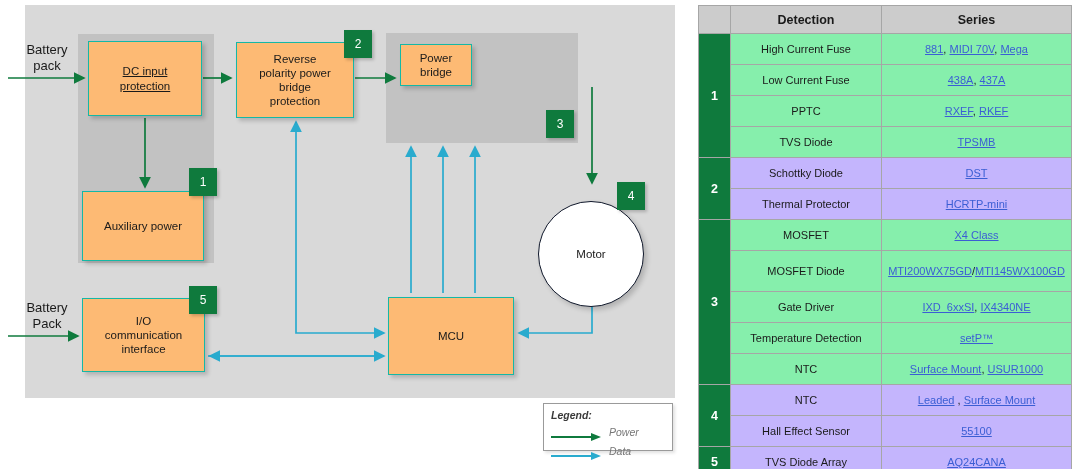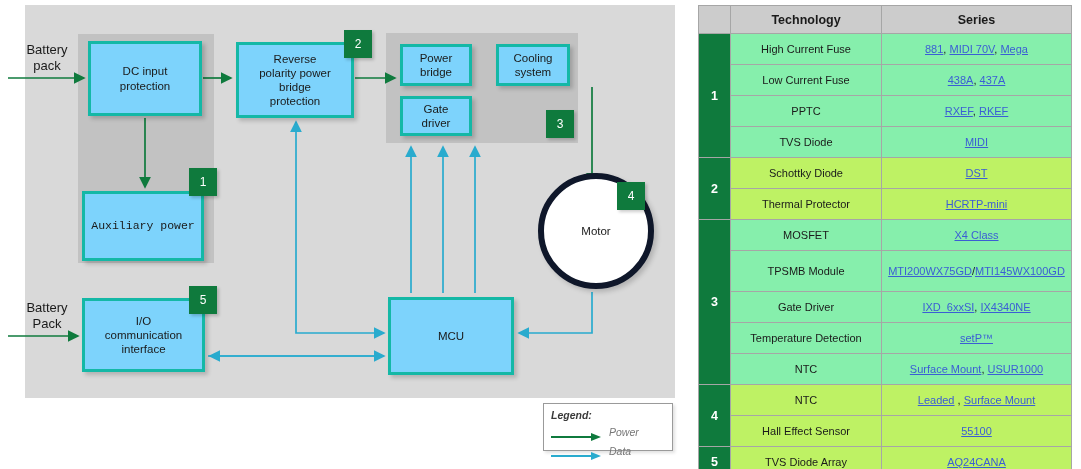--- a/index.html
+++ b/index.html
@@ -7,36 +7,36 @@
        font-family:"Liberation Sans","DejaVu Sans",sans-serif;}
 
   
   #diagram{position:absolute;left:0;top:0;width:695px;height:469px;}
 
   .gray-panel{position:absolute;left:25px;top:5px;width:650px;height:393px;background:#d9d9d9;}
   .sub-panel{position:absolute;background:#c2c2c2;}
   #sub-1{left:78px;top:34px;width:136px;height:229px;}
   #sub-3{left:386px;top:33px;width:192px;height:110px;}
 
-  .box{position:absolute;background:#7dd3fc;border:3px solid #14b8a6;
+  .box{position:absolute;background:#fdba74;border:1px solid #14b8a6;
        box-shadow:3px 3px 4px rgba(0,0,0,0.18);
        display:flex;align-items:center;justify-content:center;text-align:center;
        font-size:11.5px;color:#1a1a1a;line-height:1.22;box-sizing:border-box;}
 
   #box-dcinput{left:88px;top:41px;width:114px;height:75px;}
-  #box-aux{left:82px;top:191px;width:122px;height:70px;font-family:Liberation Mono, monospace;}
+  #box-aux{left:82px;top:191px;width:122px;height:70px;}
   #box-reverse{left:236px;top:42px;width:118px;height:76px;}
   #box-powerbridge{left:400px;top:44px;width:72px;height:42px;}
   #box-cooling{left:496px;top:44px;width:74px;height:42px;}
   #box-gatedriver{left:400px;top:96px;width:72px;height:40px;}
   #box-mcu{left:388px;top:297px;width:126px;height:78px;}
   #box-io{left:82px;top:298px;width:123px;height:74px;}
 
-  .circle{position:absolute;left:538px;top:173px;width:104px;height:104px;border-radius:50%;
-          background:#ffffff;border:6px solid #0f172a;box-shadow:3px 3px 5px rgba(0,0,0,0.18);
+  .circle{position:absolute;left:538px;top:201px;width:104px;height:104px;border-radius:50%;
+          background:#ffffff;border:1px solid #0f172a;box-shadow:3px 3px 5px rgba(0,0,0,0.18);
           display:flex;align-items:center;justify-content:center;font-size:11.5px;color:#1a1a1a;}
 
   .badge{position:absolute;background:#0f7a3d;color:#ffffff;
          display:flex;align-items:center;justify-content:center;
          font-size:12px;width:28px;height:28px;
          box-shadow:2px 2px 3px rgba(0,0,0,0.2);}
   #badge-1{left:189px;top:168px;}
   #badge-2{left:344px;top:30px;}
   #badge-3{left:546px;top:110px;}
   #badge-4{left:617px;top:182px;}
@@ -65,21 +65,21 @@
   th,td{border:1px solid #a6a6a6;padding:0;text-align:center;vertical-align:middle;}
   thead th{background:#cccccc;font-size:12.5px;font-weight:bold;height:27px;}
   th.col-num{width:31px;}
   th.col-tech{width:150px;}
   th.col-series{width:189px;}
   td.numcell{background:#0f7a3d;color:#ffffff;font-weight:bold;font-size:12.5px;width:31px;}
   td.tech{height:30px;}
   td.tech.two-line{height:40px;}
   td.series a{color:#3b5ed4;text-decoration:underline;margin-top:44px;}
   td.series span.sep{color:#1a1a1a;}
-  tr.shade td.tech, tr.shade td.series{background:#bef264;}
+  tr.shade td.tech, tr.shade td.series{background:#c4b5fd;}
   tr.plain td.tech, tr.plain td.series{background:#86efac;}
 </style>
 </head>
 <body>
 
 <div id="diagram">
 
   <div class="gray-panel"></div>
   <div class="sub-panel" id="sub-1"></div>
   <div class="sub-panel" id="sub-3"></div>
@@ -111,33 +111,29 @@
       <path d="M384,356 L210,356"></path>
       <path d="M208,356 L384,356" marker-end="url(#ahD)"></path>
     </g>
   </svg>
 
   <div class="ext-label" id="lbl-batt1" style="white-space:pre-line;">Battery
 pack</div>
   <div class="ext-label" id="lbl-batt2" style="white-space:pre-line;">Battery
 Pack</div>
 
-  <div class="box" id="box-dcinput" style="white-space:pre-line;">DC input
+  <div class="box" id="box-dcinput" style="white-space:pre-line;text-decoration:underline;">DC input
 protection</div>
   <div class="box" id="box-aux" style="white-space:pre-line;">Auxiliary power</div>
   <div class="box" id="box-reverse" style="white-space:pre-line;">Reverse
 polarity power
 bridge
 protection</div>
   <div class="box" id="box-powerbridge" style="white-space:pre-line;">Power
 bridge</div>
-  <div class="box" id="box-cooling" style="white-space:pre-line;">Cooling
-system</div>
-  <div class="box" id="box-gatedriver" style="white-space:pre-line;">Gate
-driver</div>
   <div class="box" id="box-mcu">MCU</div>
   <div class="box" id="box-io" style="white-space:pre-line;">I/O
 communication
 interface</div>
   <div class="circle">Motor</div>
 
   <div class="badge" id="badge-1">1</div>
   <div class="badge" id="badge-2">2</div>
   <div class="badge" id="badge-3">3</div>
   <div class="badge" id="badge-4">4</div>
@@ -160,58 +156,58 @@
       <span class="lg-txt">Data</span>
     </div>
   </div>
 </div>
 
 <div id="table-wrap">
   <table>
     <thead>
       <tr>
         <th class="col-num"></th>
-        <th class="col-tech">Technology</th>
+        <th class="col-tech">Detection</th>
         <th class="col-series">Series</th>
       </tr>
     </thead>
     <tbody id="table-body">
         <tr class="plain">
           <td class="numcell" rowspan="4">1</td>
           <td class="tech">High Current Fuse</td>
           <td class="series"><a href="#">881</a><span class="sep">, </span><a href="#">MIDI 70V</a><span class="sep">, </span><a href="#">Mega</a></td>
         </tr>
         <tr class="plain">
           <td class="tech">Low Current Fuse</td>
           <td class="series"><a href="#">438A</a><span class="sep">, </span><a href="#">437A</a></td>
         </tr>
         <tr class="plain">
           <td class="tech">PPTC</td>
           <td class="series"><a href="#">RXEF</a><span class="sep">, </span><a href="#">RKEF</a></td>
         </tr>
         <tr class="plain">
           <td class="tech">TVS Diode</td>
-          <td class="series"><a href="#">MIDI</a></td>
+          <td class="series"><a href="#">TPSMB</a></td>
         </tr>
         <tr class="shade">
           <td class="numcell" rowspan="2">2</td>
           <td class="tech">Schottky Diode</td>
           <td class="series"><a href="#">DST</a></td>
         </tr>
         <tr class="shade">
           <td class="tech">Thermal Protector</td>
           <td class="series"><a href="#">HCRTP-mini</a></td>
         </tr>
         <tr class="plain">
           <td class="numcell" rowspan="5">3</td>
           <td class="tech">MOSFET</td>
           <td class="series"><a href="#">X4 Class</a></td>
         </tr>
         <tr class="plain">
-          <td class="tech two-line">TPSMB Module</td>
+          <td class="tech two-line">MOSFET Diode</td>
           <td class="series two-line"><a href="#">MTI200WX75GD</a><span class="sep">/</span><a href="#">MTI145WX100GD</a></td>
         </tr>
         <tr class="plain">
           <td class="tech">Gate Driver</td>
           <td class="series"><a href="#">IXD_6xxSI</a><span class="sep">, </span><a href="#">IX4340NE</a></td>
         </tr>
         <tr class="plain">
           <td class="tech">Temperature Detection</td>
           <td class="series"><a href="#">setP™</a></td>
         </tr>

